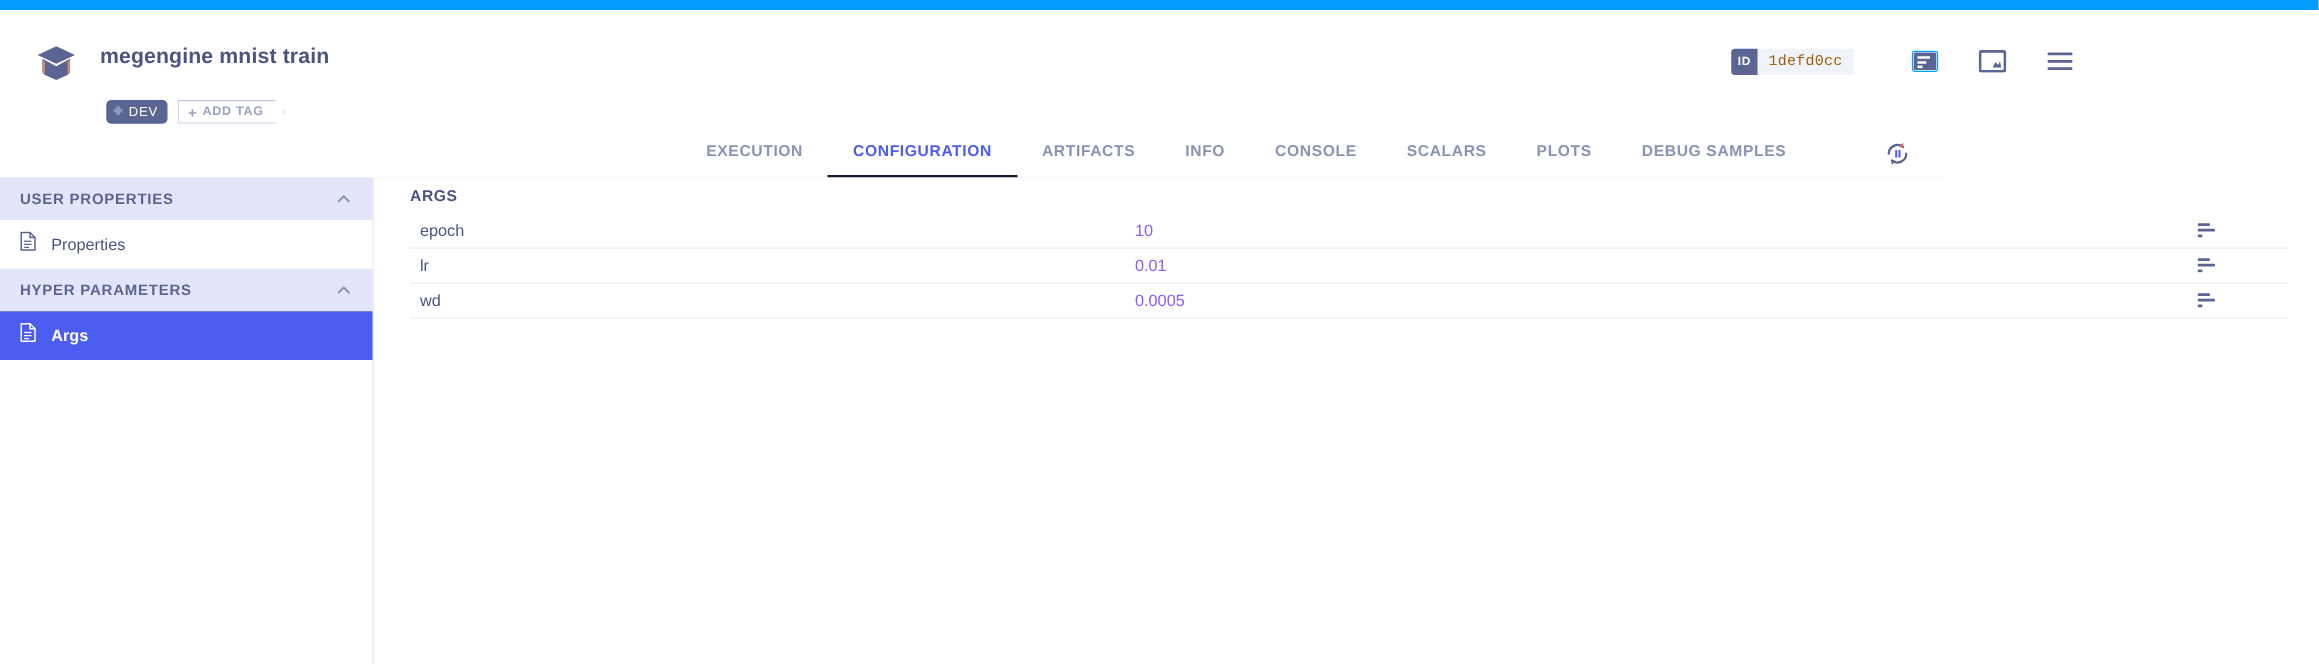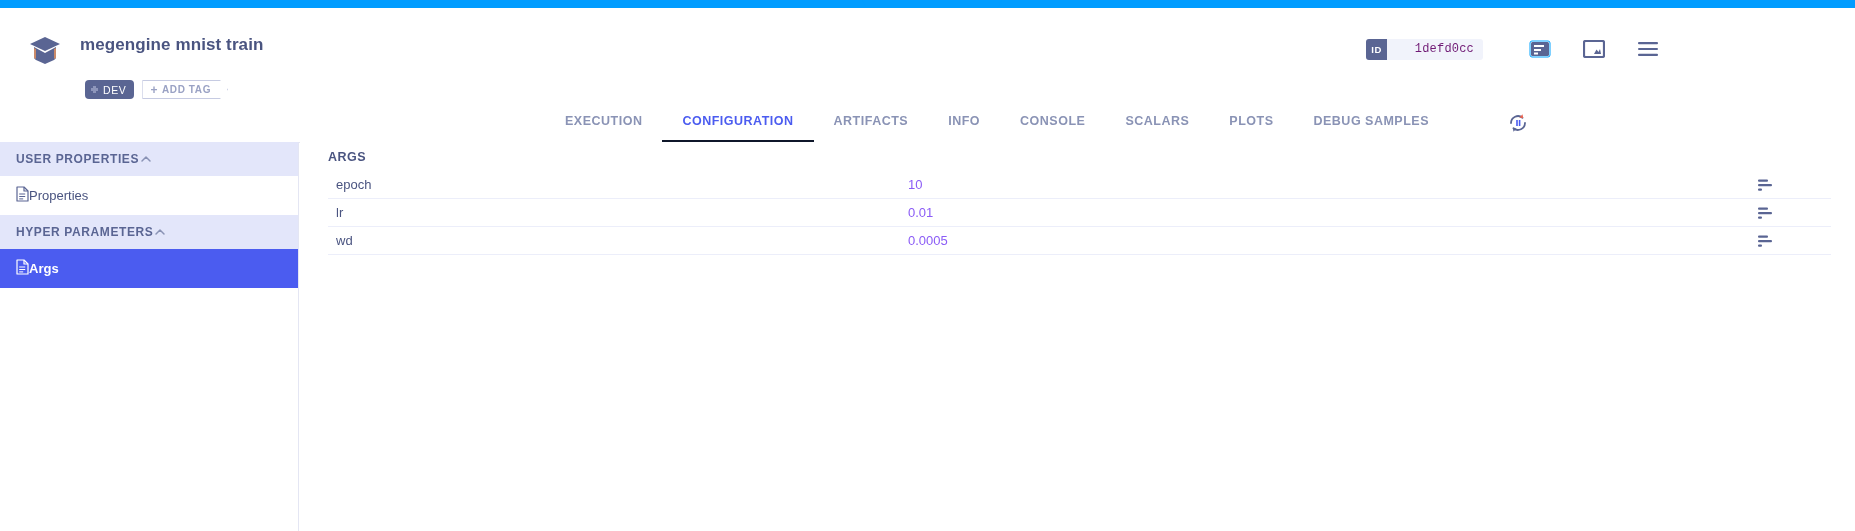--- a/index.html
+++ b/index.html
@@ -143,24 +143,23 @@
     font-weight: bold;
     letter-spacing: 0.5px;
     padding: 0 5px;
     height: 21px;
     line-height: 21px;
     border-radius: 3px 0 0 3px;
   }
   .id-chip .id-value {
     font-family: "Liberation Mono", monospace;
     font-size: 12px;
-    color: #701a75;
+    color: #a16207;
     padding: 0 9px;
     letter-spacing: 0.2px;
-    margin-left: 19px;
   }
   .hicon {
     width: 38px;
     height: 30px;
     display: flex;
     align-items: center;
     justify-content: center;
   }
 
   
@@ -216,36 +215,38 @@
     background: #ffffff;
     border-right: 1px solid #e4e6f3;
     box-sizing: border-box;
   }
   .section-header {
     height: 34px;
     background: #e3e6fa;
     display: flex;
     align-items: center;
     padding: 0 16px;
+    justify-content: space-between;
   }
   .section-header .sh-label {
     font-size: 12px;
     font-weight: bold;
     letter-spacing: 0.6px;
     color: #5a6593;
   }
   .chev {
     width: 14px;
     height: 14px;
   }
   .side-item {
     height: 39px;
     display: flex;
     align-items: center;
     padding: 0 16px;
+    gap: 12px;
     background: #ffffff;
   }
   .side-item.selected {
     background: #4b5cf0;
   }
   .side-item .si-label {
     font-size: 13px;
     color: #4a5480;
   }
   .side-item.selected .si-label {

